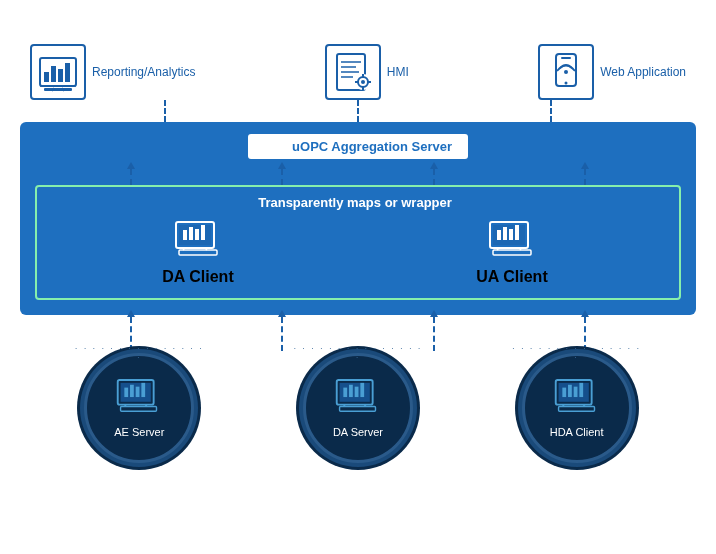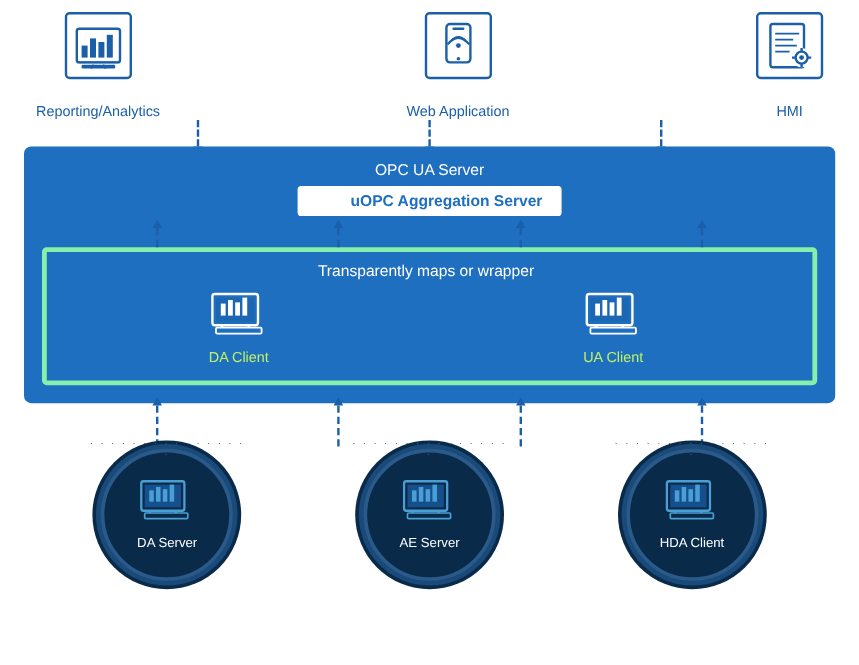--- a/index.html
+++ b/index.html
@@ -15,23 +15,22 @@
     
     .top-icons {
       display: flex;
       justify-content: space-between;
       align-items: flex-end;
       padding: 10px 30px 0 30px;
       height: 100px;
     }
     .top-icon-item {
       display: flex;
-      flex-direction: column;
-      align-items: center;
-      gap: 20px;
+      align-items: center;
+      gap: 6px;
     }
     .top-icon-item .label {
       font-size: 12px;
       color: #1a5fa8;
       text-align: center;
       font-weight: 500;
     }
 
     
     .main-container {
@@ -56,23 +55,24 @@
       padding: 5px 16px;
       margin: 0 auto 10px auto;
       width: 220px;
       color: #1e6fbf;
       font-size: 13px;
       font-weight: bold;
     }
 
     
     .inner-container {
-      border: 4px solid #86efac;
+      border: 2px solid #86efac;
       border-radius: 4px;
       padding: 8px 10px 12px 4px;
+      font-weight: bold;
     }
     .transparently-label {
       color: #ffffff;
       font-size: 13px;
       text-align: center;
       margin-bottom: 10px;
     }
 
     
     .clients-row {
@@ -80,22 +80,22 @@
       justify-content: space-around;
       align-items: flex-start;
     }
     .client-item {
       display: flex;
       flex-direction: column;
       align-items: center;
       gap: 6px;
     }
     .client-item .label {
-      color: #bef264;
-      font-size: 12px;
+      color: #000000;
+      font-size: 16px;
       text-align: center;
     }
     .arrow-down-dashed {
       width: 0;
       height: 30px;
       border-left: 2px dashed #1a5fa8;
       position: relative;
       margin: 0 auto;
     }
     .arrow-down-dashed::after {
@@ -210,63 +210,62 @@
           <line x1="26" y1="38" x2="28" y2="41" stroke="#1a5fa8" stroke-width="1.5"></line>
         </svg>
       </div>
       <div class="label">Reporting/Analytics</div>
     </div>
 
     <div class="top-icon-item">
       <div class="icon-border-box">
         <svg width="44" height="44" viewBox="0 0 44 44">
 
-          <rect x="12" y="4" width="20" height="32" rx="3" fill="none" stroke="#1a5fa8" stroke-width="2"></rect>
-          <rect x="17" y="7" width="10" height="2" rx="1" fill="#1a5fa8"></rect>
-          <circle cx="22" cy="33" r="1.5" fill="#1a5fa8"></circle>
-
-          <path d="M 16 18 Q 22 12 28 18" fill="none" stroke="#1a5fa8" stroke-width="1.8"></path>
-          <path d="M 13 21 Q 22 10 31 21" fill="none" stroke="#1a5fa8" stroke-width="1.8"></path>
-          <circle cx="22" cy="22" r="2" fill="#1a5fa8"></circle>
-        </svg>
-      </div>
-      <div class="label">Web Application</div>
-    </div>
-
-    <div class="top-icon-item">
-      <div class="icon-border-box">
-        <svg width="44" height="44" viewBox="0 0 44 44">
-
           <rect x="6" y="4" width="28" height="36" rx="2" fill="none" stroke="#1a5fa8" stroke-width="2"></rect>
           <line x1="10" y1="12" x2="30" y2="12" stroke="#1a5fa8" stroke-width="1.5"></line>
           <line x1="10" y1="17" x2="25" y2="17" stroke="#1a5fa8" stroke-width="1.5"></line>
           <line x1="10" y1="22" x2="28" y2="22" stroke="#1a5fa8" stroke-width="1.5"></line>
           <line x1="10" y1="27" x2="22" y2="27" stroke="#1a5fa8" stroke-width="1.5"></line>
 
           <circle cx="32" cy="32" r="8" fill="#ffffff" stroke="none"></circle>
           <circle cx="32" cy="32" r="5" fill="none" stroke="#1a5fa8" stroke-width="2"></circle>
           <circle cx="32" cy="32" r="2" fill="#1a5fa8"></circle>
           <line x1="32" y1="24" x2="32" y2="27" stroke="#1a5fa8" stroke-width="2"></line>
           <line x1="32" y1="37" x2="32" y2="40" stroke="#1a5fa8" stroke-width="2"></line>
           <line x1="24" y1="32" x2="27" y2="32" stroke="#1a5fa8" stroke-width="2"></line>
           <line x1="37" y1="32" x2="40" y2="32" stroke="#1a5fa8" stroke-width="2"></line>
         </svg>
       </div>
       <div class="label">HMI</div>
     </div>
+
+    <div class="top-icon-item">
+      <div class="icon-border-box">
+        <svg width="44" height="44" viewBox="0 0 44 44">
+
+          <rect x="12" y="4" width="20" height="32" rx="3" fill="none" stroke="#1a5fa8" stroke-width="2"></rect>
+          <rect x="17" y="7" width="10" height="2" rx="1" fill="#1a5fa8"></rect>
+          <circle cx="22" cy="33" r="1.5" fill="#1a5fa8"></circle>
+
+          <path d="M 16 18 Q 22 12 28 18" fill="none" stroke="#1a5fa8" stroke-width="1.8"></path>
+          <path d="M 13 21 Q 22 10 31 21" fill="none" stroke="#1a5fa8" stroke-width="1.8"></path>
+          <circle cx="22" cy="22" r="2" fill="#1a5fa8"></circle>
+        </svg>
+      </div>
+      <div class="label">Web Application</div>
+    </div>
   </div>
 
   <div style="display:flex; justify-content:space-between; padding:0 68px; height:22px; align-items:flex-start;">
     <div class="arrow-down-dashed" style="height:22px;"></div>
     <div class="arrow-down-dashed" style="height:22px;"></div>
     <div class="arrow-down-dashed" style="height:22px;"></div>
   </div>
 
   <div class="main-container">
-    <div class="opc-label">OPC UA Server</div>
     <div class="uopc-box">uOPC Aggregation Server</div>
 
     <div style="display:flex; justify-content:space-around; padding:0 20px; height:16px;">
       <div class="arrow-up-mid" style="height:16px;"></div>
       <div class="arrow-up-mid" style="height:16px;"></div>
       <div class="arrow-up-mid" style="height:16px;"></div>
       <div class="arrow-up-mid" style="height:16px;"></div>
     </div>
 
     <div class="inner-container">
@@ -331,38 +330,38 @@
           <rect x="5" y="2" width="38" height="26" rx="2" fill="none" stroke="#4a9fd4" stroke-width="2"></rect>
           <rect x="8" y="5" width="32" height="20" fill="#1a5fa8" opacity="0.7"></rect>
           <rect x="12" y="10" width="4" height="10" fill="#4a9fd4"></rect>
           <rect x="18" y="7" width="4" height="13" fill="#4a9fd4"></rect>
           <rect x="24" y="9" width="4" height="11" fill="#4a9fd4"></rect>
           <rect x="30" y="5" width="4" height="15" fill="#4a9fd4"></rect>
           <rect x="8" y="30" width="38" height="5" rx="1" fill="none" stroke="#4a9fd4" stroke-width="1.5"></rect>
           <line x1="14" y1="28" x2="12" y2="30" stroke="#4a9fd4" stroke-width="1.5"></line>
           <line x1="34" y1="28" x2="36" y2="30" stroke="#4a9fd4" stroke-width="1.5"></line>
         </svg>
-        <div class="label">DA Server</div>
+        <div class="label">AE Server</div>
       </div>
     </div>
 
     <div class="server-item">
       <div class="server-circle">
         <svg width="52" height="40" viewBox="0 0 55 42">
           <rect x="5" y="2" width="38" height="26" rx="2" fill="none" stroke="#4a9fd4" stroke-width="2"></rect>
           <rect x="8" y="5" width="32" height="20" fill="#1a5fa8" opacity="0.7"></rect>
           <rect x="12" y="10" width="4" height="10" fill="#4a9fd4"></rect>
           <rect x="18" y="7" width="4" height="13" fill="#4a9fd4"></rect>
           <rect x="24" y="9" width="4" height="11" fill="#4a9fd4"></rect>
           <rect x="30" y="5" width="4" height="15" fill="#4a9fd4"></rect>
           <rect x="8" y="30" width="38" height="5" rx="1" fill="none" stroke="#4a9fd4" stroke-width="1.5"></rect>
           <line x1="14" y1="28" x2="12" y2="30" stroke="#4a9fd4" stroke-width="1.5"></line>
           <line x1="34" y1="28" x2="36" y2="30" stroke="#4a9fd4" stroke-width="1.5"></line>
         </svg>
-        <div class="label">AE Server</div>
+        <div class="label">DA Server</div>
       </div>
     </div>
 
     <div class="server-item">
       <div class="server-circle">
         <svg width="52" height="40" viewBox="0 0 55 42">
           <rect x="5" y="2" width="38" height="26" rx="2" fill="none" stroke="#4a9fd4" stroke-width="2"></rect>
           <rect x="8" y="5" width="32" height="20" fill="#1a5fa8" opacity="0.7"></rect>
           <rect x="12" y="10" width="4" height="10" fill="#4a9fd4"></rect>
           <rect x="18" y="7" width="4" height="13" fill="#4a9fd4"></rect>

